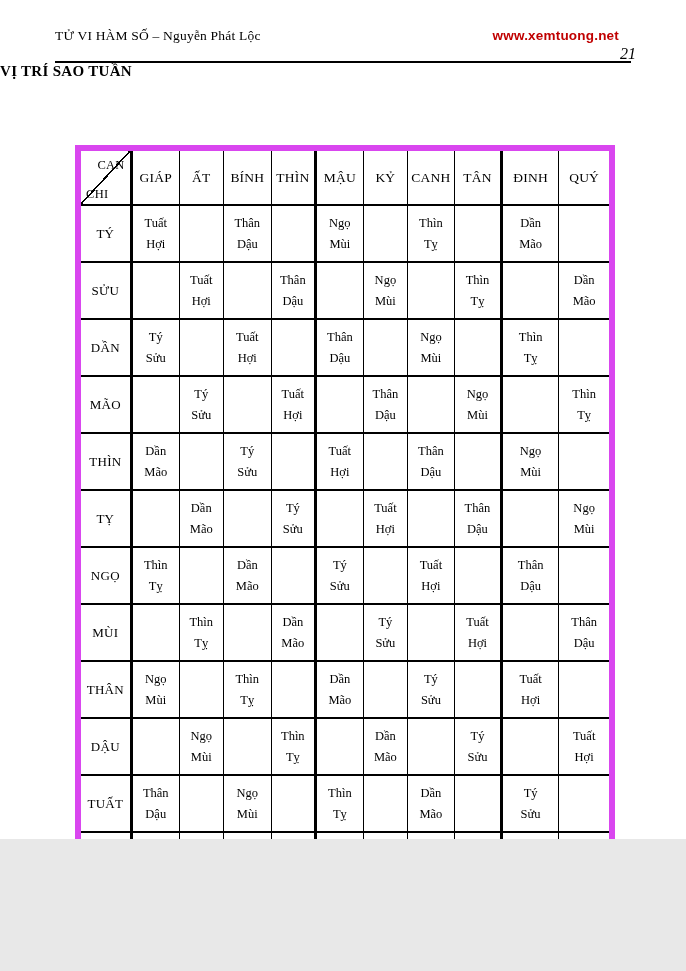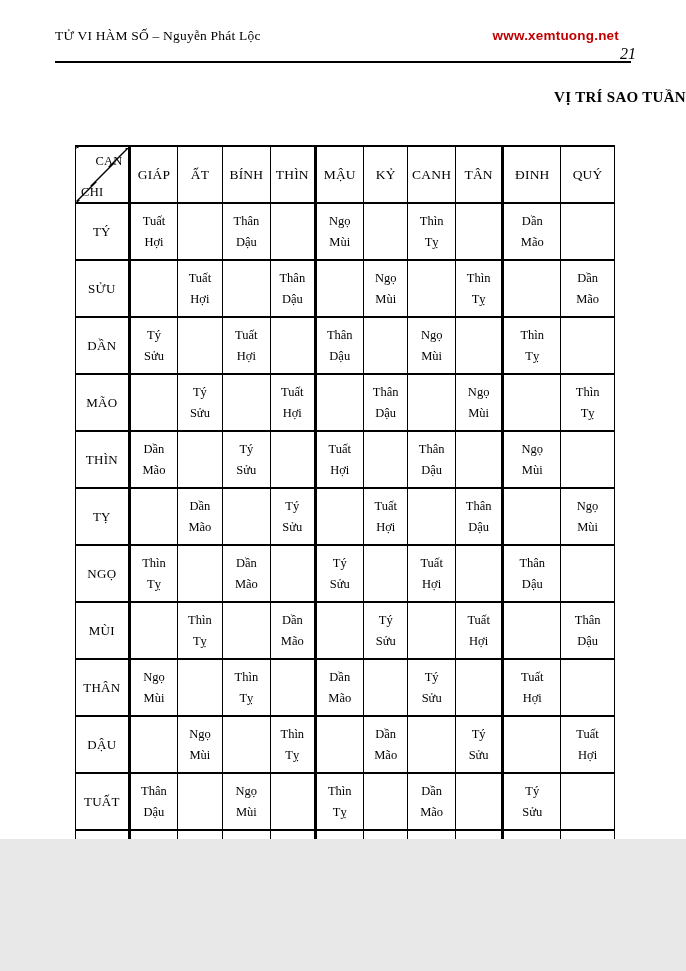--- a/index.html
+++ b/index.html
@@ -49,24 +49,24 @@
   .header-rule {
     position: absolute;
     top: 61px;
     left: 55px;
     width: 576px;
     border-bottom: 2px solid #000000;
   }
   
   .doc-title {
     position: absolute;
-    top: 89px;
+    top: 63px;
     left: 0;
     width: 100%;
-    text-align: right;
+    text-align: left;
     font-weight: bold;
     font-size: 15px;
     letter-spacing: 0.3px;
   }
   .doc-subtitle {
     position: absolute;
     top: 106px;
     left: 0;
     width: 100%;
     text-align: center;
@@ -75,21 +75,21 @@
   
   .table-wrap {
     position: absolute;
     top: 145px;
     left: 75px;
   }
   table.tuan {
     border-collapse: collapse;
     table-layout: fixed;
     width: 540px;
-    border: 1px solid #d946ef;
+    border: 6px solid #d946ef;
   }
   table.tuan th, table.tuan td {
     border: 1px solid #000000;
     border-top-width: 2px;
     border-bottom-width: 2px;
     text-align: center;
     vertical-align: middle;
     overflow: hidden;
     font-weight: normal;
   }

